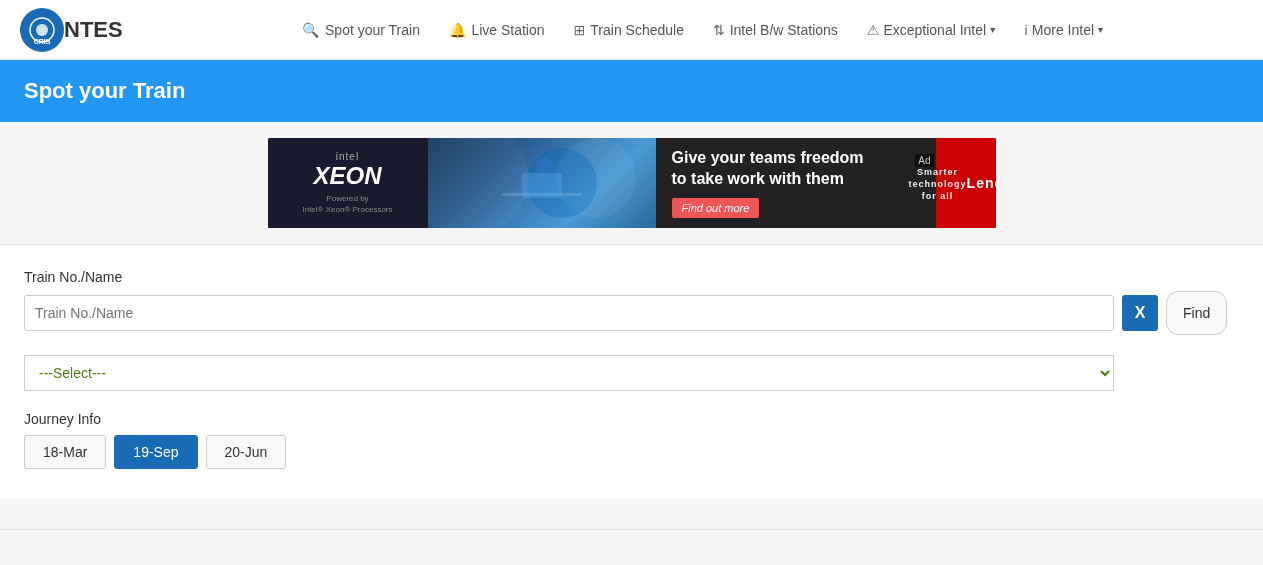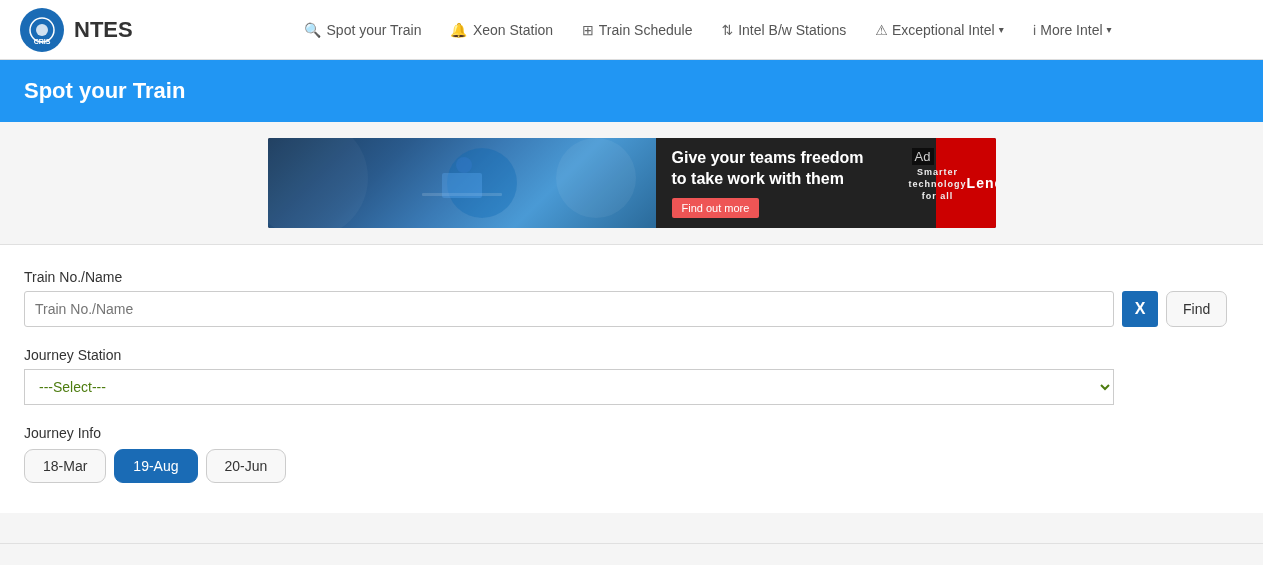--- a/index.html
+++ b/index.html
@@ -10,21 +10,20 @@
       background: #fff;
       border-bottom: 1px solid #ddd;
       padding: 0 20px;
       display: flex;
       align-items: center;
       height: 60px;
     }
     .logo-area {
       display: flex;
       align-items: center;
-      gap: 10px;
       margin-right: 40px;
     }
     .logo-circle {
       width: 44px;
       height: 44px;
       border-radius: 50%;
       background: #1a6bb5;
       display: flex;
       align-items: center;
       justify-content: center;
@@ -121,44 +120,45 @@
       color: white;
     }
     .ad-cta {
       margin-top: 8px;
       background: #e55;
       color: white;
       padding: 4px 10px;
       font-size: 11px;
       border-radius: 2px;
       cursor: pointer;
+      font-style: italic;
     }
     .ad-end {
       background: #c00;
       width: 60px;
       display: flex;
       flex-direction: column;
       align-items: center;
       justify-content: center;
       color: white;
       font-size: 11px;
       font-weight: bold;
       letter-spacing: 1px;
       text-align: center;
       padding: 8px 4px;
       writing-mode: vertical-rl;
       text-orientation: mixed;
     }
     .ad-badge {
       position: absolute;
-      top: 10px;
+      top: 16px;
       right: 62px;
       background: rgba(0,0,0,0.6);
       color: #ccc;
-      font-size: 13px;
+      font-size: 10px;
       padding: 1px 3px;
     }
 
     
     .main-content {
       background: #fff;
       padding: 20px 24px 30px;
     }
     .divider {
       height: 1px;
@@ -202,25 +202,25 @@
       border: none;
       border-radius: 3px;
       font-size: 16px;
       font-weight: bold;
       cursor: pointer;
       display: flex;
       align-items: center;
       justify-content: center;
     }
     .find-btn {
-      height: 36px;
+      height: 44px;
       padding: 0 16px;
       background: #f8f8f8;
       border: 1px solid #ccc;
-      border-radius: 7px;
+      border-radius: 12px;
       font-size: 14px;
       cursor: pointer;
       color: #333;
     }
 
     .journey-section {
       margin-top: 20px;
     }
     .journey-select {
       width: 100%;
@@ -240,21 +240,21 @@
       margin-top: 20px;
     }
     .date-buttons {
       display: flex;
       gap: 8px;
       margin-top: 8px;
     }
     .date-btn {
       padding: 8px 18px;
       border: 1px solid #ccc;
-      border-radius: 9px;
+      border-radius: 3px;
       background: #f8f8f8;
       font-size: 14px;
       cursor: pointer;
       color: #333;
     }
     .date-btn.active {
       background: #1a6bb5;
       color: white;
       border-color: #1a6bb5;
     }
@@ -280,21 +280,21 @@
     </div>
     <span class="app-title">NTES</span>
   </div>
   <nav>
     <a class="nav-item">
       <span class="nav-icon">🔍</span>
       <span>Spot your Train</span>
     </a>
     <a class="nav-item">
       <span class="nav-icon">🔔</span>
-      <span>Xeon Station</span>
+      <span>Live Station</span>
     </a>
     <a class="nav-item">
       <span class="nav-icon">⊞</span>
       <span>Train Schedule</span>
     </a>
     <a class="nav-item">
       <span class="nav-icon">⇅</span>
       <span>Intel B/w Stations</span>
     </a>
     <a class="nav-item nav-dropdown">
@@ -309,20 +309,25 @@
     </a>
   </nav>
 </div>
 
 <div class="page-banner">
   <span>Spot your Train</span>
 </div>
 
 <div class="ad-container">
   <div class="ad-banner" style="position:relative;">
+    <div class="ad-left">
+      <span style="font-size:10px;color:#aaa;letter-spacing:1px;">intel</span>
+      <span style="font-size:24px;font-weight:bold;color:white;font-style:italic;">XEON</span>
+      <span style="font-size:8px;color:#888;text-align:center;margin-top:4px;line-height:1.3;">Powered by<br>Intel® Xeon® Processors</span>
+    </div>
     <div class="ad-middle">
 
       <div style="position:absolute;width:120px;height:120px;border-radius:50%;background:rgba(255,255,255,0.04);top:-20px;left:-20px;"></div>
       <div style="position:absolute;width:80px;height:80px;border-radius:50%;background:rgba(255,255,255,0.06);bottom:10px;right:20px;"></div>
 
       <svg width="140" height="80" viewBox="0 0 140 80" style="position:absolute;">
         <ellipse cx="90" cy="40" rx="35" ry="35" fill="rgba(0,100,180,0.3)"></ellipse>
 
         <rect x="30" y="50" width="80" height="3" fill="rgba(255,255,255,0.15)" rx="1"></rect>
         <rect x="50" y="30" width="40" height="25" fill="rgba(100,180,255,0.3)" rx="2"></rect>
@@ -348,30 +353,29 @@
   <div class="form-section">
     <label class="form-label">Train No./Name</label>
     <div class="input-row">
       <input type="text" class="train-input" placeholder="Train No./Name" style="">
       <button class="clear-btn">X</button>
       <button class="find-btn">Find</button>
     </div>
   </div>
 
   <div class="journey-section">
-    <label class="form-label">Journey Station</label>
     <select class="journey-select">
       <option>---Select---</option>
     </select>
   </div>
 
   <div class="date-section">
     <label class="form-label">Journey Info</label>
     <div class="date-buttons">
       <button class="date-btn">18-Mar</button>
-      <button class="date-btn active">19-Aug</button>
+      <button class="date-btn active">19-Sep</button>
       <button class="date-btn">20-Jun</button>
     </div>
   </div>
 
 </div>
 
 <div class="bottom-divider"></div>
 
 </body></html>

